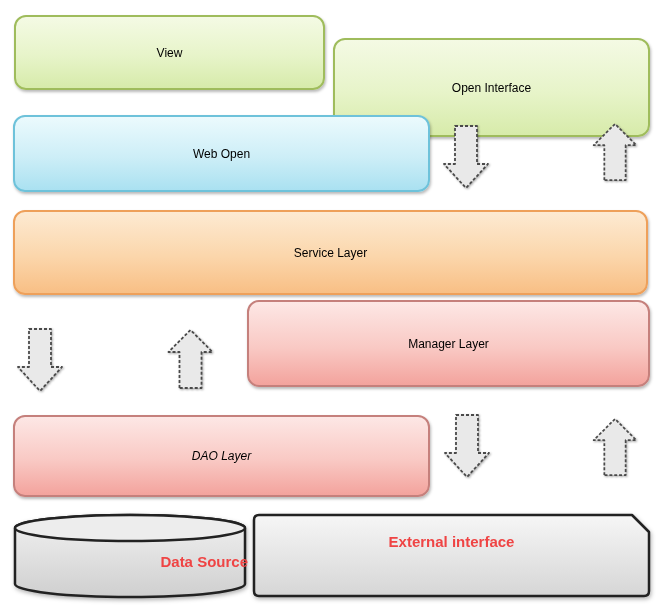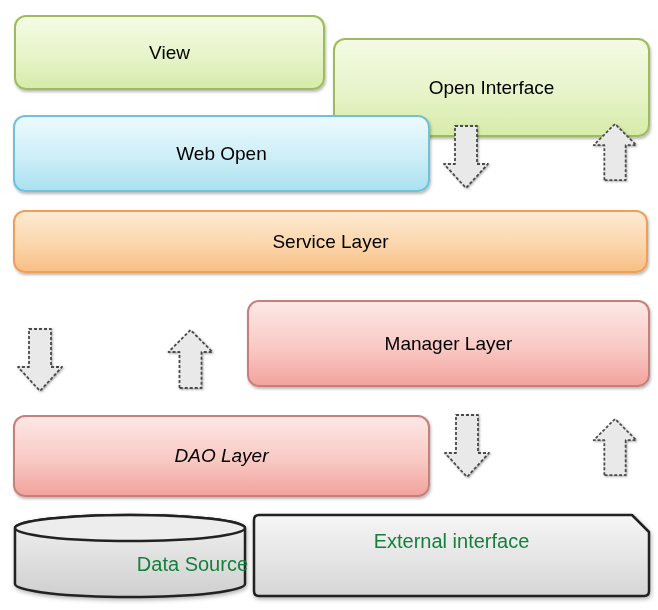--- a/index.html
+++ b/index.html
@@ -2,45 +2,45 @@
 <html><head>
 <meta charset="utf-8">
 <style>
   html,body{margin:0;padding:0;background:#ffffff;}
   .canvas{
     position:relative;width:658px;height:610px;background:#ffffff;overflow:hidden;
     font-family:"Liberation Sans","DejaVu Sans",sans-serif;color:#000;
   }
   .box{
     position:absolute;border-radius:12px;display:flex;align-items:center;justify-content:center;
-    font-size:19px;border:2px solid;box-sizing:border-box;
+    font-size:12px;border:2px solid;box-sizing:border-box;
     box-shadow:1px 2px 3px rgba(0,0,0,0.28);
   }
   .green{background:linear-gradient(#f4fae4 0%,#e7f4c9 55%,#d7ebaa 100%);border-color:#9fbc5c;}
   .blue{background:linear-gradient(#ebfafd 0%,#cdeef7 55%,#aae1f1 100%);border-color:#6ec2da;}
   .orange{background:linear-gradient(#fdead2 0%,#fbd6ab 55%,#f8bf85 100%);border-color:#eea05a;}
   .pink{background:linear-gradient(#fde7e5 0%,#f9c9c4 55%,#f3a39d 100%);border-color:#c5807c;}
   .view-box{left:14px;top:15px;width:311px;height:75px;}
   .open-box{left:333px;top:24px;width:317px;height:99px;margin-top:14px;}
   .web-box{left:13px;top:115px;width:417px;height:77px;}
-  .service-box{left:13px;top:210px;width:635px;height:63px;}
+  .service-box{left:13px;top:210px;width:635px;height:85px;}
   .manager-box{left:247px;top:300px;width:403px;height:87px;}
   .dao-box{left:13px;top:415px;width:417px;height:82px;font-style:italic;}
   .arrow{position:absolute;filter:drop-shadow(1.5px 1.5px 1px rgba(0,0,0,0.35));}
   .a-web-down{left:443px;top:124px;}
   .a-web-up{left:592px;top:122px;}
   .a-mgr-down{left:17px;top:326px;}
   .a-mgr-up{left:167px;top:328px;}
   .a-dao-down{left:444px;top:412px;}
   .a-dao-up{left:592px;top:417px;}
   .shape{position:absolute;filter:drop-shadow(1.5px 2px 2px rgba(0,0,0,0.3));}
   .cyl-wrap{left:12px;top:512px;width:236px;height:88px;}
   .ext-wrap{left:252px;top:513px;width:399px;height:85px;}
   .shape-label{
-    position:absolute;width:100%;text-align:center;font-size:20px;color:#15803d;
+    position:absolute;width:100%;text-align:center;font-size:15px;color:#ef4444;font-weight:bold;
   }
   .cyl-label{left:12px;top:553px;width:236px;text-align:right;}
   .ext-label{left:252px;top:526px;width:399px;line-height:31px;}
 </style>
 </head>
 <body>
 
 <div class="canvas">
 
   <div class="box green view-box">

